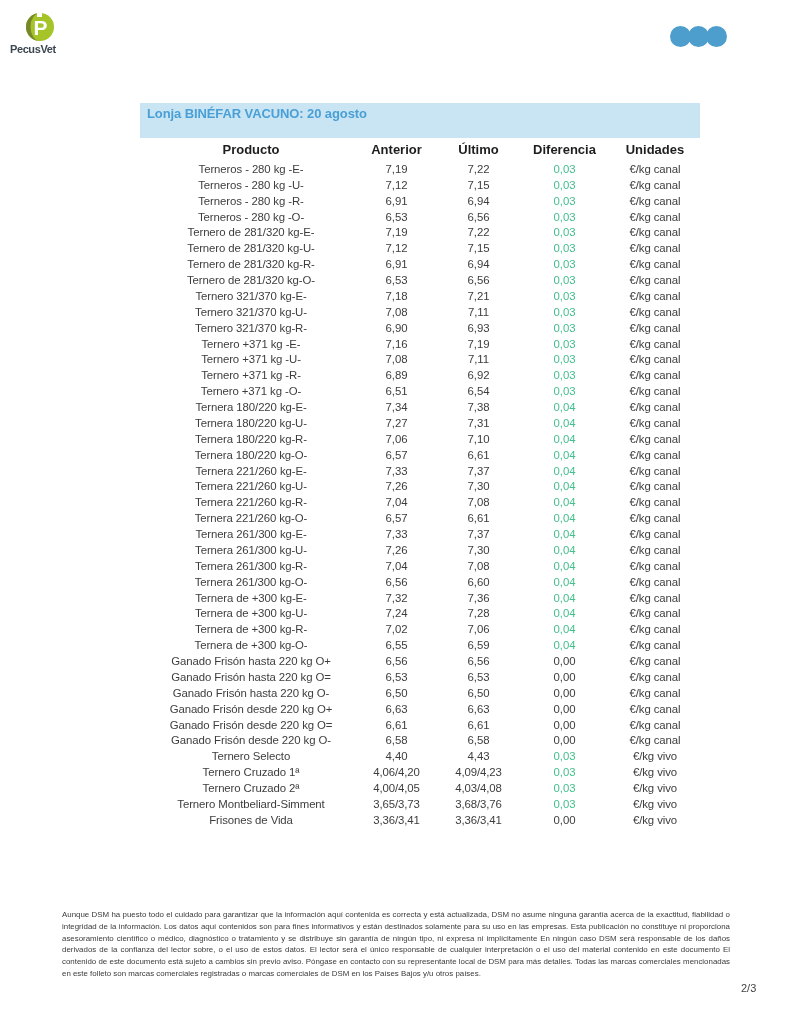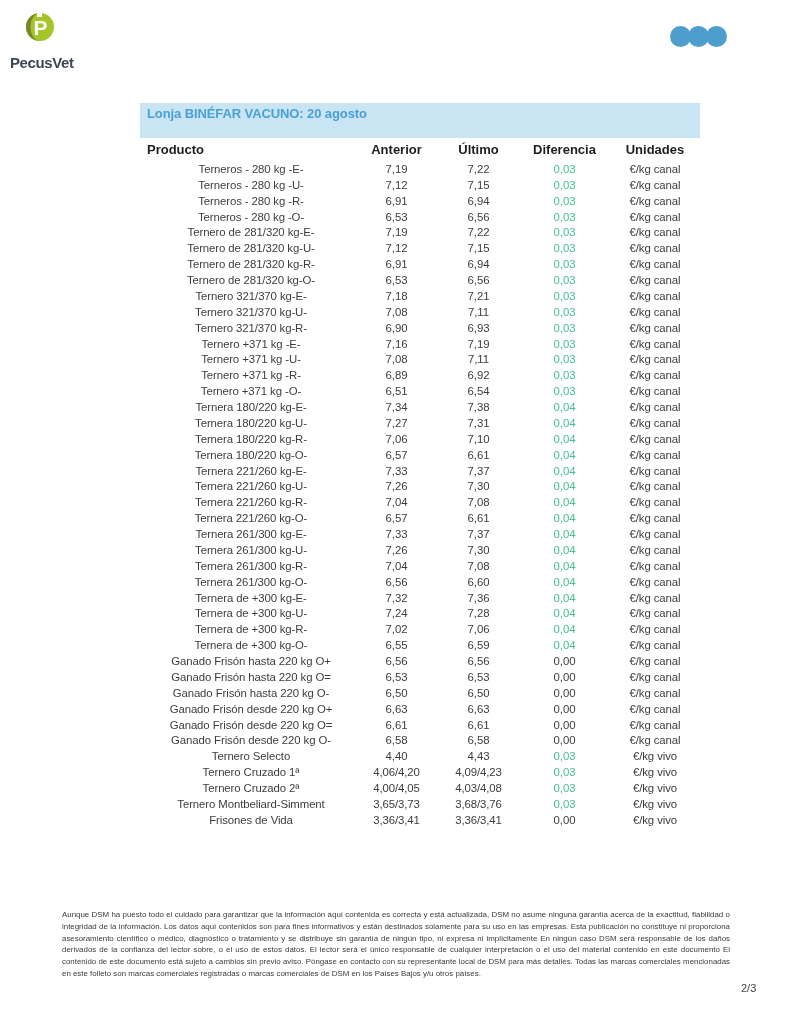--- a/index.html
+++ b/index.html
@@ -11,40 +11,40 @@
   :root{
     --accent-blue:#4aa0d6;
     --bar-bg:#c9e5f3;
     --green:#45c08d;
     --body-text:#3d3d3d;
     --head-text:#1e1e1e;
   }
   
   .logo{position:absolute;top:12px;left:10px;}
   .logo-icon{display:block;margin-left:15px;}
-  .logo-text{font-size:15px;font-weight:bold;color:#3d4752;letter-spacing:-0.4px;margin-top:12px;}
+  .logo-text{font-size:11px;font-weight:bold;color:#3d4752;letter-spacing:-0.4px;margin-top:1px;}
   
   .dots{position:absolute;top:26px;left:670px;display:flex;}
   .dot{width:21px;height:21px;border-radius:50%;background:#4d9ecd;}
   .dot + .dot{margin-left:-3px;}
   
   .table-wrap{position:absolute;left:140px;top:103px;width:560px;}
   .title-bar{
     height:35px;background:var(--bar-bg);color:var(--accent-blue);
     font-weight:bold;font-size:13px;line-height:21px;padding-left:7px;
     box-sizing:border-box;letter-spacing:-0.1px;
   }
   table.price{width:560px;border-collapse:collapse;table-layout:fixed;}
   col.c-prod{width:215px;}col.c-ant{width:83px;}col.c-ult{width:81px;}
   col.c-dif{width:91px;}col.c-uni{width:90px;}
   table.price th{
     font-size:13px;font-weight:bold;color:var(--head-text);
     height:23px;padding:0;text-align:center;vertical-align:middle;white-space:nowrap;
   }
-  table.price th.left{text-align:left;padding-left:7px;}
+  table.price th.left{text-align:center;padding-left:7px;}
   table.price td{
     font-size:11.4px;color:var(--body-text);height:15.88px;padding:0;
     text-align:center;vertical-align:middle;white-space:nowrap;letter-spacing:-0.1px;
   }
   table.price td.left{text-align:center;padding-left:7px;}
   table.price td.pos{color:var(--green);margin-top:44px;}
   
   .footer{
     position:absolute;left:62px;top:909px;width:668px;
     font-size:7.9px;line-height:11.8px;color:#3a3a3a;text-align:justify;

